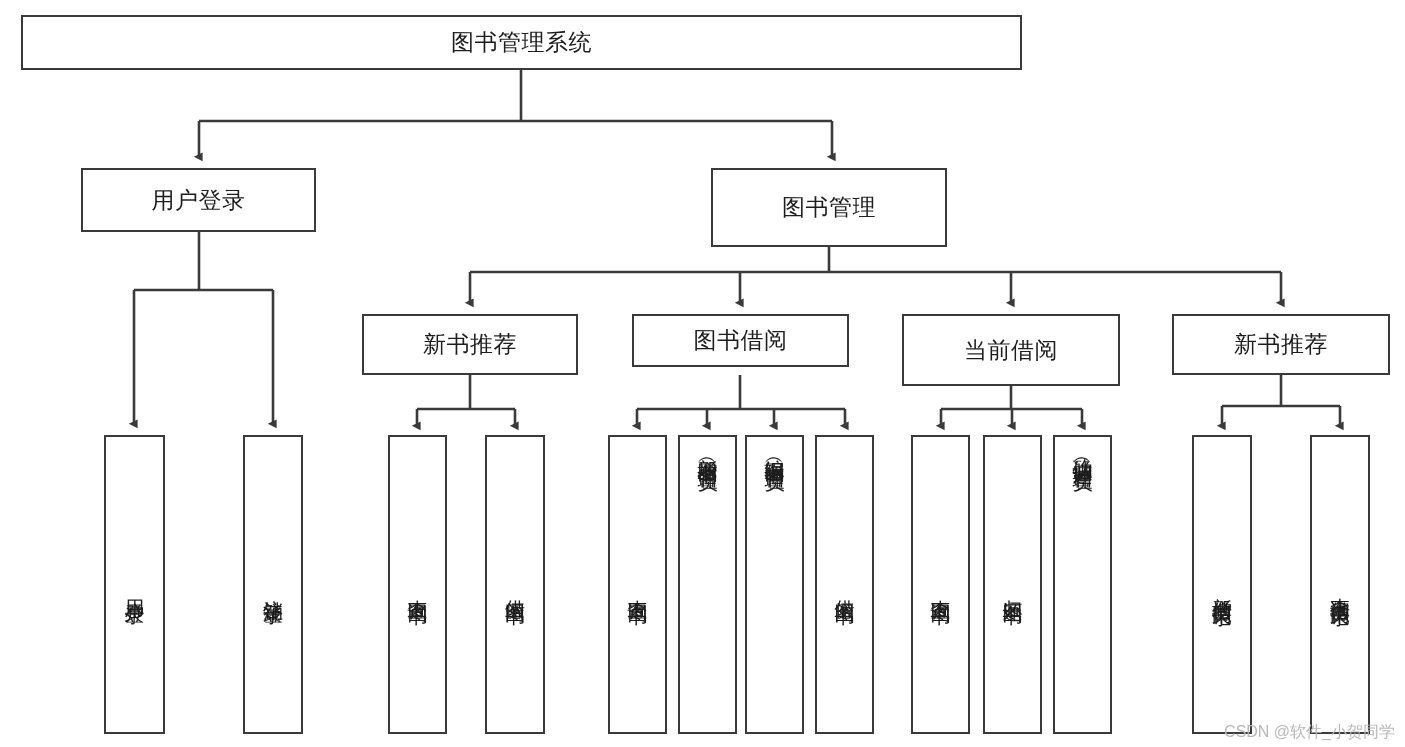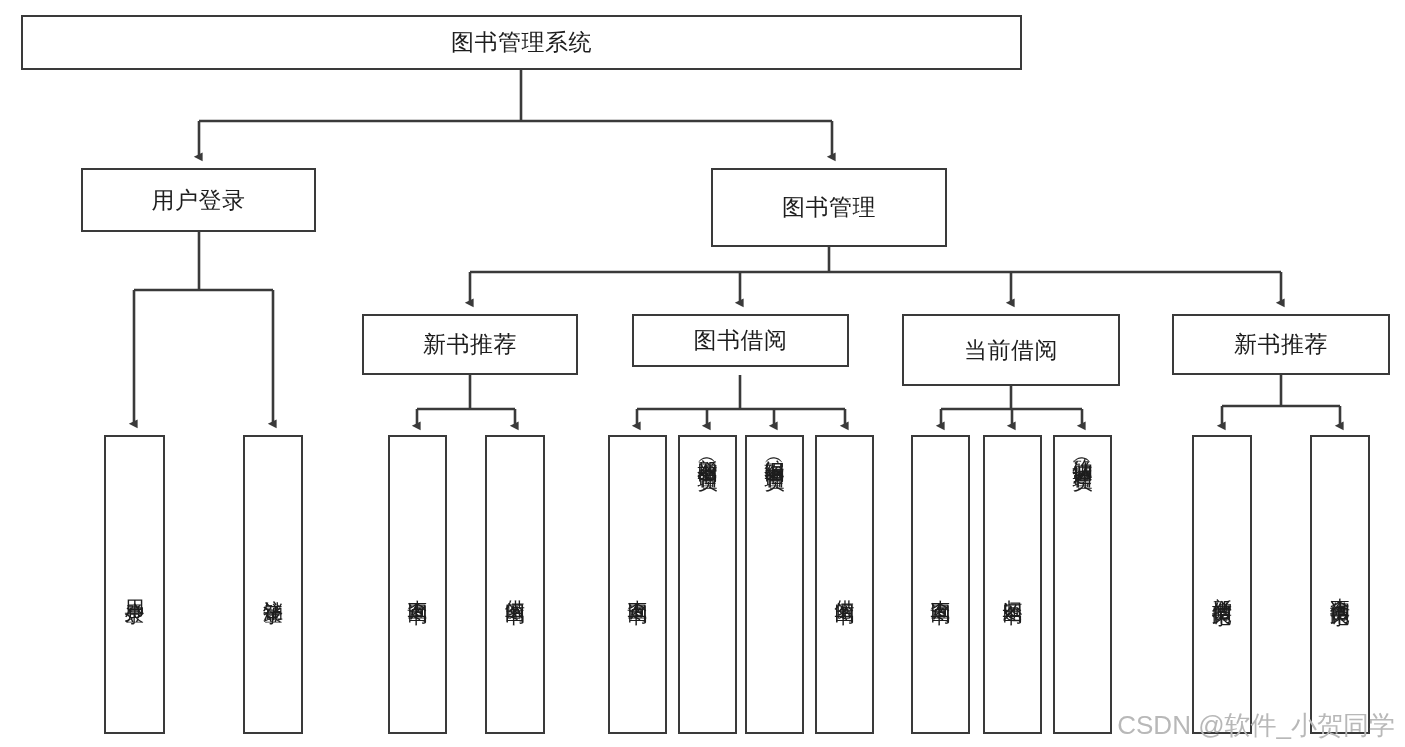--- a/index.html
+++ b/index.html
@@ -55,21 +55,21 @@
     white-space: nowrap;
     text-align: left;
   }
   .node-box.leaf.center-v {
     align-items: center;
   }
   #watermark {
     position: absolute;
     right: 10px;
     bottom: 4px;
-    font-size: 26px;
+    font-size: 16px;
     color: #b8b8b8;
     white-space: nowrap;
     pointer-events: none;
   }
 </style>
 </head>
 <body>
 
 <div id="diagram-root">
 

